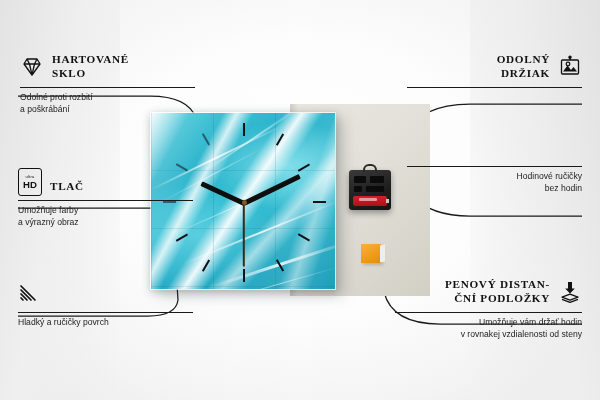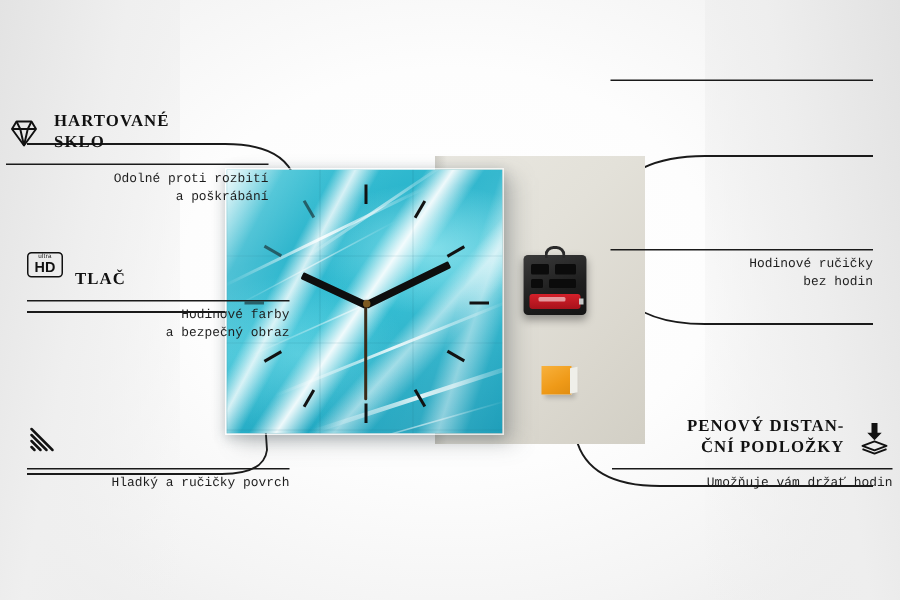--- a/index.html
+++ b/index.html
@@ -139,29 +139,28 @@
   .f-title {
     font-size:11.2px; font-weight:bold; letter-spacing:.7px;
     color:#111; line-height:1.22; text-transform:uppercase;
     font-family:"Liberation Serif", serif;
   }
   .f-rule {
     height:1px; background:#1a1a1a; margin:3px 0 4px; width:100%;
   }
   .f-desc {
     font-size:8.6px; color:#1d1d1d; line-height:1.38;
-    font-family:Liberation Mono, monospace;
-    text-align:right;
+    font-family:Liberation Sans, sans-serif;
   }
 
   .f-icon { width:24px; height:24px; flex:0 0 24px; color:#111; }
   .f-icon svg { width:100%; height:100%; display:block; }
 
   .hd-badge {
-    width:24px; height:17px; border:1.6px solid #111; border-radius:3px;
+    width:24px; height:28px; border:1.6px solid #111; border-radius:3px;
     display:flex; flex-direction:column; align-items:center; justify-content:center;
     line-height:1; font-family:"Liberation Sans", sans-serif;
   }
   .hd-badge .u { font-size:4.2px; letter-spacing:.2px; color:#111; }
   .hd-badge .h { font-size:9.6px; font-weight:bold; color:#111; margin-top:.5px; }
 </style>
 </head>
 <body>
 
 <div id="bg">
@@ -239,21 +238,21 @@
     <div class="slot" style="left:5px;  top:16px; width:8px;  height:6px;"></div>
     <div class="slot" style="left:17px; top:16px; width:18px; height:6px;"></div>
     <div class="battery">
       <div class="battery-band"></div>
     </div>
   </div>
 
   <div class="foam"></div>
 </div>
 
-<div class="feature left" style="left:4px; top:50px;margin-top:22px;">
+<div class="feature left" style="left:20px; top:50px;">
   <div class="f-head">
     <span class="f-icon">
       <svg viewBox="0 0 24 24" fill="none" stroke="currentColor" stroke-width="1.3" stroke-linejoin="round">
         <path d="M4 9 L12 20 L20 9 L17 4 L7 4 Z"></path>
         <path d="M4 9 H20 M7 4 L9.5 9 L12 20 M17 4 L14.5 9 L12 20"></path>
       </svg>
     </span>
     <span class="f-title">
       <span>HARTOVANÉ</span><br>
       <span>SKLO</span>
@@ -274,22 +273,22 @@
         <span class="h">HD</span>
       </span>
     </span>
     <span class="f-title">
       <br>
       <span>TLAČ</span>
     </span>
   </div>
   <div class="f-rule"></div>
   <div class="f-desc">
-    <span>Hodinové farby</span><br>
-    <span>a bezpečný obraz</span>
+    <span>Umožňuje farby</span><br>
+    <span>a výrazný obraz</span>
   </div>
 </div>
 
 <div class="feature left" style="left:18px; top:275px;">
   <div class="f-head">
     <span class="f-icon">
       <svg viewBox="0 0 24 24" fill="none" stroke="currentColor" stroke-width="1.7" stroke-linecap="round">
         <path d="M3 5 L3 20 L18 20 Z" fill="none" stroke-width="0"></path>
         <path d="M3 6 L17 20"></path>
         <path d="M3 10 L13 20"></path>
@@ -298,42 +297,58 @@
       </svg>
     </span>
   </div>
   <div class="f-rule"></div>
   <div class="f-desc">
     <span>Hladký a ručičky povrch</span>
   </div>
 </div>
 
 <div class="feature right" style="left:407px; top:50px;">
+  <div class="f-head">
+    <span class="f-icon">
+      <svg viewBox="0 0 24 24" fill="none" stroke="currentColor" stroke-width="1.3" stroke-linejoin="round">
+        <path d="M12 2.5 L12 5"></path>
+        <circle cx="12" cy="2.2" r="1.1" fill="currentColor"></circle>
+        <rect x="3.5" y="5" width="17" height="14" rx="1"></rect>
+        <path d="M5 16.5 L9.5 10.5 L13 15 L15.5 12 L19 16.5 Z" fill="currentColor" stroke="none"></path>
+        <circle cx="10" cy="9" r="1.8"></circle>
+      </svg>
+    </span>
+    <span class="f-title">
+      <span>ODOLNÝ</span><br>
+      <span>DRŽIAK</span>
+    </span>
+  </div>
   <div class="f-rule"></div>
 </div>
 
 <div class="feature right" style="left:407px; top:163px;">
   <div class="f-rule"></div>
   <div class="f-desc">
     <span>Hodinové ručičky</span><br>
     <span>bez hodin</span>
   </div>
 </div>
 
-<div class="feature right" style="left:408px; top:275px; width:187px;">
+<div class="feature right" style="left:395px; top:275px; width:187px;">
   <div class="f-head">
     <span class="f-icon">
       <svg viewBox="0 0 24 24" fill="none" stroke="currentColor" stroke-width="1.3" stroke-linejoin="round">
         <path d="M10 2 L14 2 L14 8.5 L16.8 8.5 L12 13.5 L7.2 8.5 L10 8.5 Z" fill="currentColor" stroke="none"></path>
         <path d="M12 14.2 L20 17.2 L12 20.2 L4 17.2 Z"></path>
         <path d="M4 19.4 L12 22.4 L20 19.4"></path>
       </svg>
     </span>
     <span class="f-title">
       <span>PENOVÝ DISTAN-</span><br>
       <span>ČNÍ PODLOŽKY</span>
     </span>
   </div>
   <div class="f-rule"></div>
   <div class="f-desc">
     <span>Umožňuje vám držať hodin</span><br>
+    <span>v rovnakej vzdialenosti od steny</span>
   </div>
 </div>
 
 </body></html>

